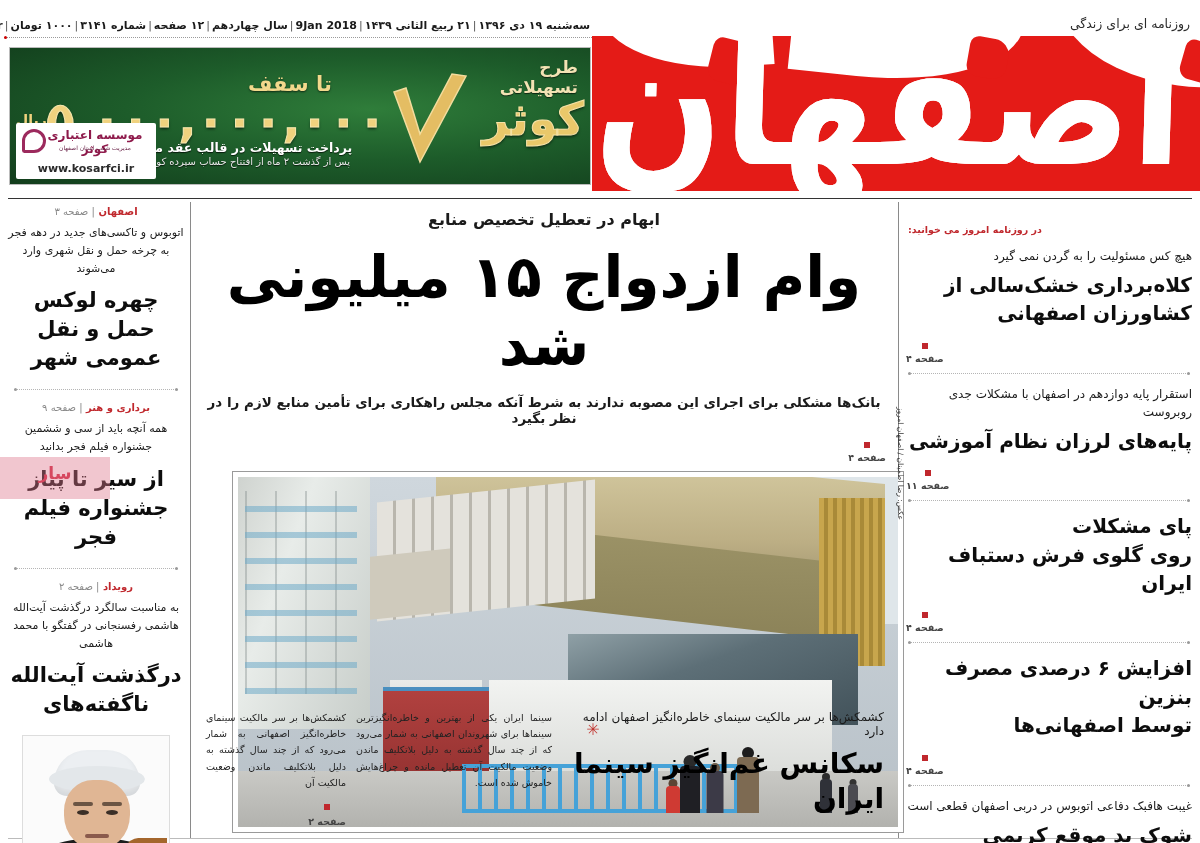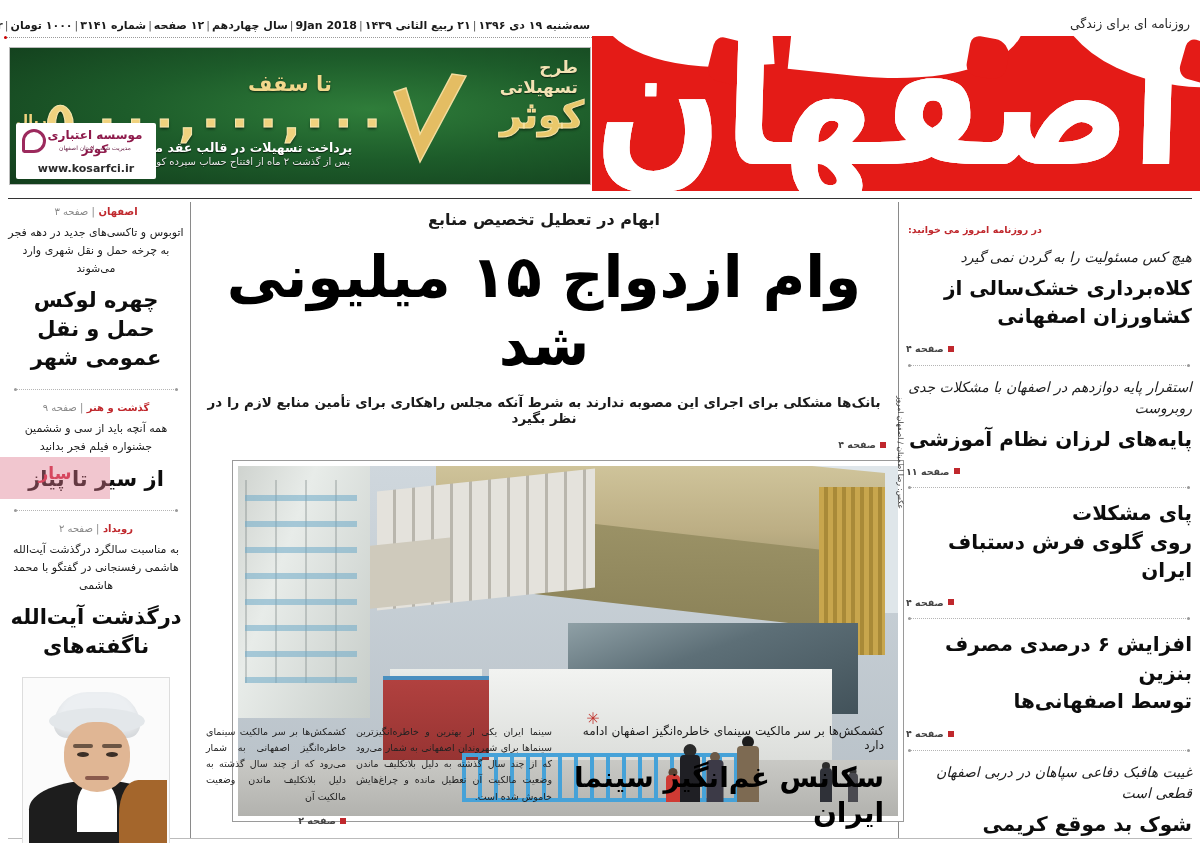--- a/index.html
+++ b/index.html
@@ -70,21 +70,21 @@
     position:absolute; top:47px; left:9px; width:582px; height:138px;
     background:radial-gradient(ellipse at 62% 45%, #2f7d3a 0%, #1d5c2a 48%, #123d1c 100%);
     border:1px solid #bbb; overflow:hidden;
   }
   .ad-title{
     position:absolute; top:10px; right:12px; text-align:right;
     color:#f3e3b4; font-size:17px; font-weight:bold; line-height:1.15;
     text-shadow:0 1px 1px rgba(0,0,0,.6);
   }
   .ad-brand{
-    position:absolute; top:48px; right:6px; font-size:38px; line-height:1;
+    position:absolute; top:48px; right:6px; font-size:46px; line-height:1;
     color:#e9c86a; font-weight:bold; letter-spacing:-2px;
     text-shadow:0 2px 3px rgba(0,0,0,.55);
     -webkit-text-stroke:1px #f6e2a6;
   }
   .ad-check{
     position:absolute; top:24px; right:118px; width:86px; height:96px;
   }
   .ad-cap{
     position:absolute; top:24px; left:238px;
     color:#f2d98c; font-size:21px; font-weight:bold;
@@ -231,21 +231,21 @@
   .c-headline{
     text-align:center; font-size:58px; line-height:1.18; font-weight:bold;
     color:#000; margin-top:14px; letter-spacing:-1px;
   }
   .c-sub{
     text-align:center; font-size:13.5px; font-weight:bold; color:#1b1b1b;
     margin-top:14px;
   }
   .pagetag{
     display:inline-flex; align-items:center; gap:4px;
-    font-size:9.5px; color:#444; font-weight:bold; white-space:nowrap;
+    font-size:9.5px; color:#444; font-weight:bold; white-space:nowrap;flex-direction:column;
   }
   .pagetag .sq{ width:6px; height:6px; background:#c0282d; display:inline-block; }
   .c-pagetag-wrap{ margin-top:7px; padding-right:6px; text-align:right; }
 
   .photo-frame{
     margin:8px 0 0 0; width:672px; height:362px;
     border:1px solid #9a9a9a; padding:5px; background:#fff;
     position:relative; left:12px;
   }
   .photo{
@@ -358,21 +358,21 @@
   
   .col-right{
     position:absolute; top:224px; left:906px; width:286px; height:630px;
     text-align:right;
   }
   .r-top-label{
     font-size:9.5px; color:#c0282d; font-weight:bold; text-align:left;
     padding-left:2px; margin-bottom:12px;
   }
   .r-item{ margin-bottom:9px; }
-  .r-kicker{ font-size:14px; color:#1b1b1b; line-height:1.5;font-style:italic; }
+  .r-kicker{ font-size:12px; color:#1b1b1b; line-height:1.5; }
   .r-head{ font-size:20px; font-weight:bold; color:#0d0d0d; line-height:1.42; margin-top:6px; }
   .r-pagetag{ margin-top:6px; text-align:left; }
   .r-rule{
     border-top:1px dotted #b5b5b5; margin:9px 2px 11px 2px; height:0; position:relative;
   }
   .r-rule::before,.r-rule::after{
     content:""; position:absolute; top:-2px; width:3px; height:3px;
     background:#9a9a9a; border-radius:50%;
   }
   .r-rule::before{ right:0; } .r-rule::after{ left:0; }
@@ -449,30 +449,31 @@
     </div>
     <div class="kicker">اتوبوس و تاکسی‌های جدید در دهه فجر به چرخه حمل و نقل شهری وارد می‌شوند</div>
     <div class="lead">چهره لوکس</div>
     <div class="lead">حمل و نقل عمومی شهر</div>
   </div>
 
   <div class="left-rule"></div>
 
   <div class="left-block">
     <div class="sec-label">
-      <span>گذشت و هنر</span>
+      <span>برداری و هنر</span>
       <span class="pg">| <span>صفحه ۹</span></span>
     </div>
     <div class="kicker">همه آنچه باید از سی و ششمین جشنواره فیلم فجر بدانید</div>
     <div style="position:relative;">
       <div class="watermark">
         <div class="watermark-txt">سار</div>
       </div>
       <div class="lead">از سیر تا پیاز</div>
     </div>
+    <div class="lead">جشنواره فیلم فجر</div>
   </div>
 
   <div class="left-rule"></div>
 
   <div class="left-block">
     <div class="sec-label">
       <span>رویداد</span>
       <span class="pg">| <span>صفحه ۲</span></span>
     </div>
     <div class="kicker">به مناسبت سالگرد درگذشت آیت‌الله هاشمی رفسنجانی در گفتگو با محمد هاشمی</div>
@@ -616,21 +617,21 @@
     <div class="r-pagetag">
       <span class="pagetag">
         <span class="sq"></span>
         <span>صفحه ۴</span>
       </span>
     </div>
   </div>
   <div class="r-rule"></div>
 
   <div class="r-item">
-    <div class="r-kicker">غیبت هافبک دفاعی سپاهان در دربی اصفهان قطعی است</div>
+    <div class="r-kicker">غیبت هافبک دفاعی اتوبوس در دربی اصفهان قطعی است</div>
     <div class="r-head">شوک بد موقع کریمی</div>
     <div class="r-head" style="margin-top:0">به کرانچار</div>
     <div class="r-pagetag">
       <span class="pagetag">
         <span class="sq"></span>
         <span>صفحه ۱۰</span>
       </span>
     </div>
   </div>
 

